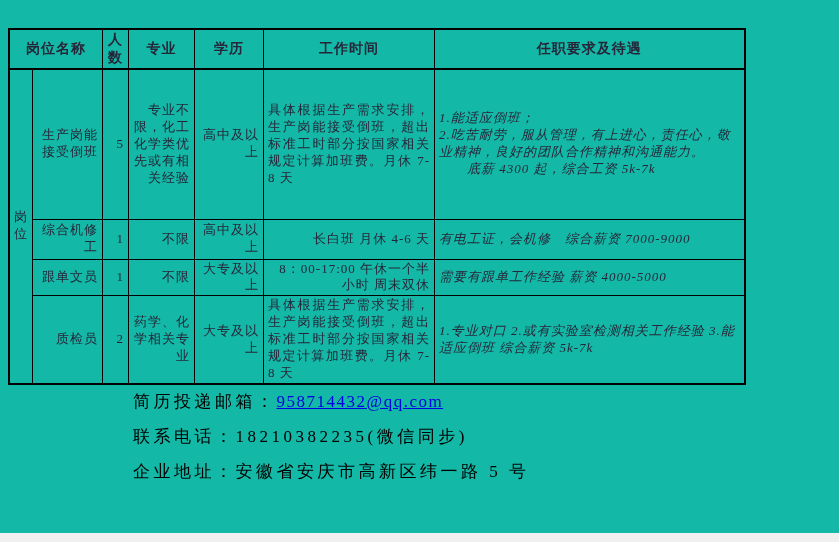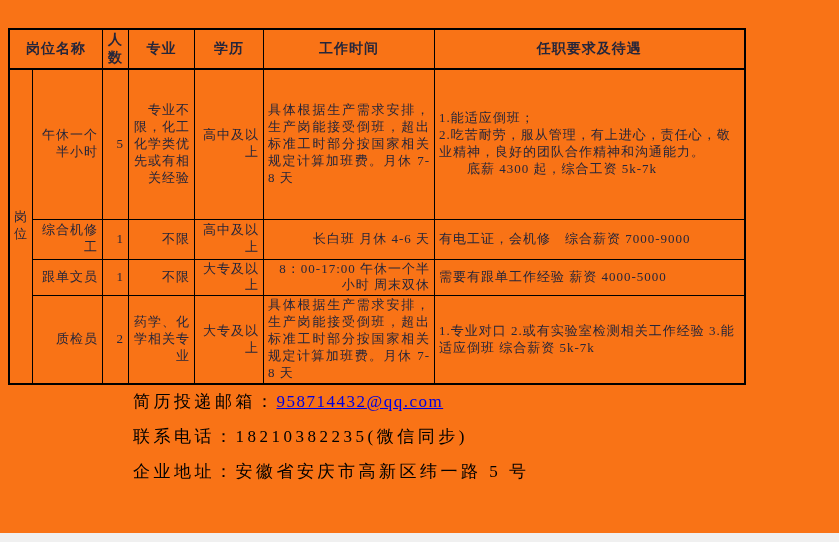--- a/index.html
+++ b/index.html
@@ -1,41 +1,41 @@
 <!DOCTYPE html>
 <html><head>
 <meta charset="utf-8">
 <style>
   html,body{margin:0;padding:0;}
   body{
     width:839px;height:542px;background:#ffffff;
     font-family:"Liberation Serif","DejaVu Serif",serif;
   }
-  .page{position:relative;width:839px;height:542px;overflow:hidden;background:#f97316;}
+  .page{position:relative;width:839px;height:542px;overflow:hidden;background:#14b8a6;}
 
   
   .job-table{
     position:absolute;left:8px;top:28px;
     border-collapse:collapse;table-layout:fixed;
     border:2px solid #000;
     color:#26263a;
   }
   .job-table th,.job-table td{
     border:1px solid #000;
     padding:1px 4px;
     overflow:hidden;
   }
   .job-table th{
     font-weight:bold;font-size:14px;letter-spacing:1px;
     text-align:center;vertical-align:middle;border-bottom-width:2px;
   }
   .job-table td{font-size:13px;line-height:1.3;letter-spacing:1px;}
   .cell-center{text-align:right;vertical-align:middle;}
   .cell-just{text-align:justify;vertical-align:middle;white-space:pre-line;letter-spacing:2px;}
-  .cell-req{text-align:left;vertical-align:middle;white-space:pre-line;letter-spacing:1.5px;}
+  .cell-req{text-align:left;vertical-align:middle;white-space:pre-line;letter-spacing:1.5px;font-style:italic;}
   .group-cell{
     vertical-align:middle;
     font-size:14px;letter-spacing:0;padding:1px 2px;
     word-break:break-all;
   }
   .row-h{height:34px}
   .row-1{height:150px}
   .row-2{height:40px}
   .row-3{height:34px}
   .row-4{height:86px}
@@ -82,21 +82,21 @@
         <th>人数</th>
         <th>专业</th>
         <th>学历</th>
         <th>工作时间</th>
         <th>任职要求及待遇</th>
       </tr>
     </thead>
     <tbody>
       <tr class="row-1">
         <td rowspan="4" class="group-cell">岗位</td>
-        <td class="cell-center">午休一个半小时</td>
+        <td class="cell-center">生产岗能接受倒班</td>
         <td class="cell-center">5</td>
         <td class="cell-center">专业不限，化工化学类优先或有相关经验</td>
         <td class="cell-center">高中及以上</td>
         <td class="cell-just">具体根据生产需求安排，生产岗能接受倒班，超出标准工时部分按国家相关规定计算加班费。月休 7-8 天</td>
         <td class="cell-req">1.能适应倒班；
 2.吃苦耐劳，服从管理，有上进心，责任心，敬业精神，良好的团队合作精神和沟通能力。
 　　底薪 4300 起，综合工资 5k-7k</td>
       </tr>
       <tr class="row-2">
         <td class="cell-center">综合机修工</td>

